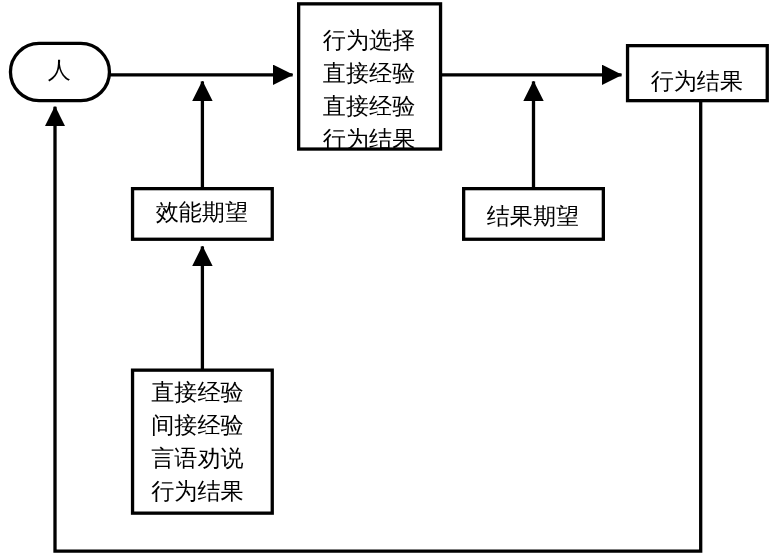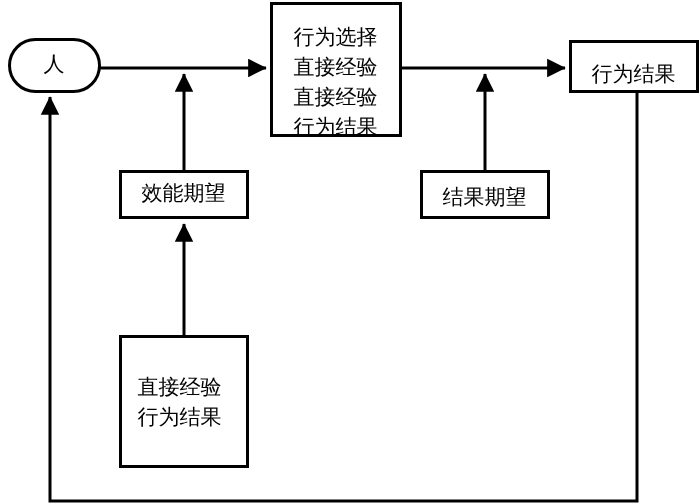--- a/index.html
+++ b/index.html
@@ -94,16 +94,18 @@
   <div class="node-label" style="left:119px; top:170px; width:129px; height:48px;">
     <span>效能期望</span>
   </div>
 
   <div class="node-label" style="left:420px; top:170px; width:129px; height:56px;">
     <span>结果期望</span>
   </div>
 
   <div class="node-label" style="left:115px; top:335px; width:129px; height:136px;">
     <span>直接经验</span>
+    <span>间接经验</span>
+    <span>言语劝说</span>
     <span>行为结果</span>
   </div>
 
 </div>
 
 </body></html>

